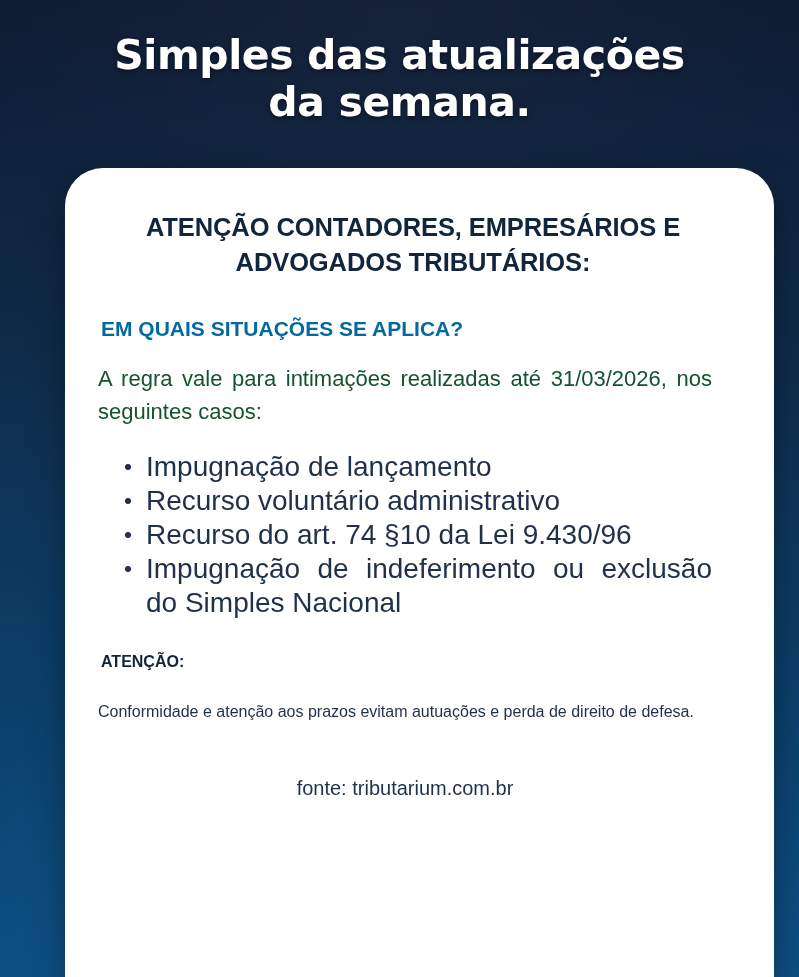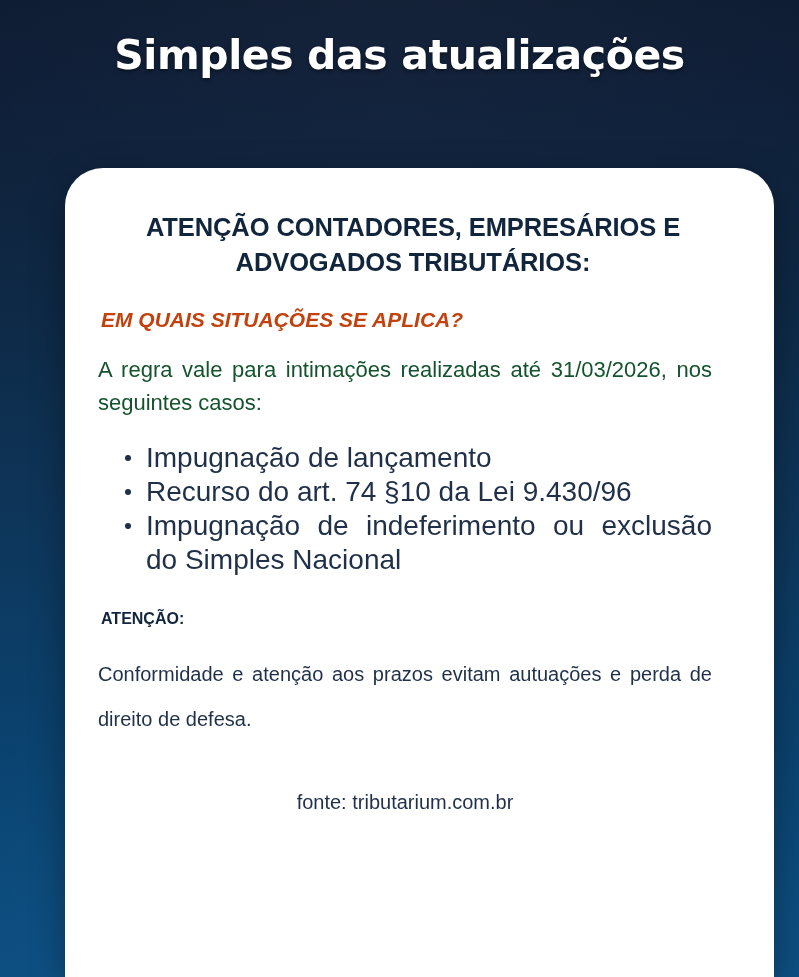--- a/index.html
+++ b/index.html
@@ -89,28 +89,27 @@
     color: #11253c;
     font-size: 25.5px;
     line-height: 35px;
     font-weight: bold;
     text-align: center;
     letter-spacing: -0.1px;
     margin: 0 14px 0 14px;
   }
 
   .subhead {
-    color: #c2410c;
+    color: #0369a1;
     font-size: 21px;
     line-height: 27px;
     font-weight: bold;
     text-align: left;
-    margin-top: 26px;
+    margin-top: 35px;
     padding-left: 3px;
-    font-style: italic;
   }
 
   .paragraph {
     color: #14532d;
     font-size: 22px;
     line-height: 33px;
     text-align: justify;
     text-justify: inter-word;
     margin-top: 20px;
     padding-right: 16px;
@@ -152,22 +151,22 @@
     font-size: 16px;
     line-height: 27px;
     font-weight: bold;
     text-align: left;
     margin-top: 28px;
     padding-left: 3px;
   }
 
   .closing {
     color: #1f3048;
-    font-size: 20px;
-    line-height: 45px;
+    font-size: 16px;
+    line-height: 33px;
     text-align: justify;
     text-justify: inter-word;
     margin-top: 20px;
     padding-right: 16px;
   }
 
   .source {
     color: #1f3048;
     font-size: 20px;
     line-height: 28px;
@@ -176,33 +175,35 @@
     padding-right: 16px;
   }
 </style>
 </head>
 <body>
 
 <div class="poster">
 
   <div class="poster-header">
     <span class="line">Simples das atualizações</span>
+    <span class="line">da semana.</span>
   </div>
 
   <div class="card">
     <div class="card-inner">
 
       <h1 class="headline">ATENÇÃO CONTADORES, EMPRESÁRIOS E ADVOGADOS TRIBUTÁRIOS:</h1>
 
       <h2 class="subhead">EM QUAIS SITUAÇÕES SE APLICA?</h2>
 
       <p class="paragraph">A regra vale para intimações realizadas até 31/03/2026, nos seguintes casos:</p>
 
       <ul class="bullet-list">
         <li>Impugnação de lançamento</li>
+        <li>Recurso voluntário administrativo</li>
         <li>Recurso do art. 74 §10 da Lei 9.430/96</li>
         <li class="justified">Impugnação de indeferimento ou exclusão do Simples Nacional</li>
       </ul>
 
       <h2 class="attention-label">ATENÇÃO:</h2>
 
       <p class="closing">Conformidade e atenção aos prazos evitam autuações e perda de direito de defesa.</p>
 
       <p class="source">fonte: tributarium.com.br</p>
 

